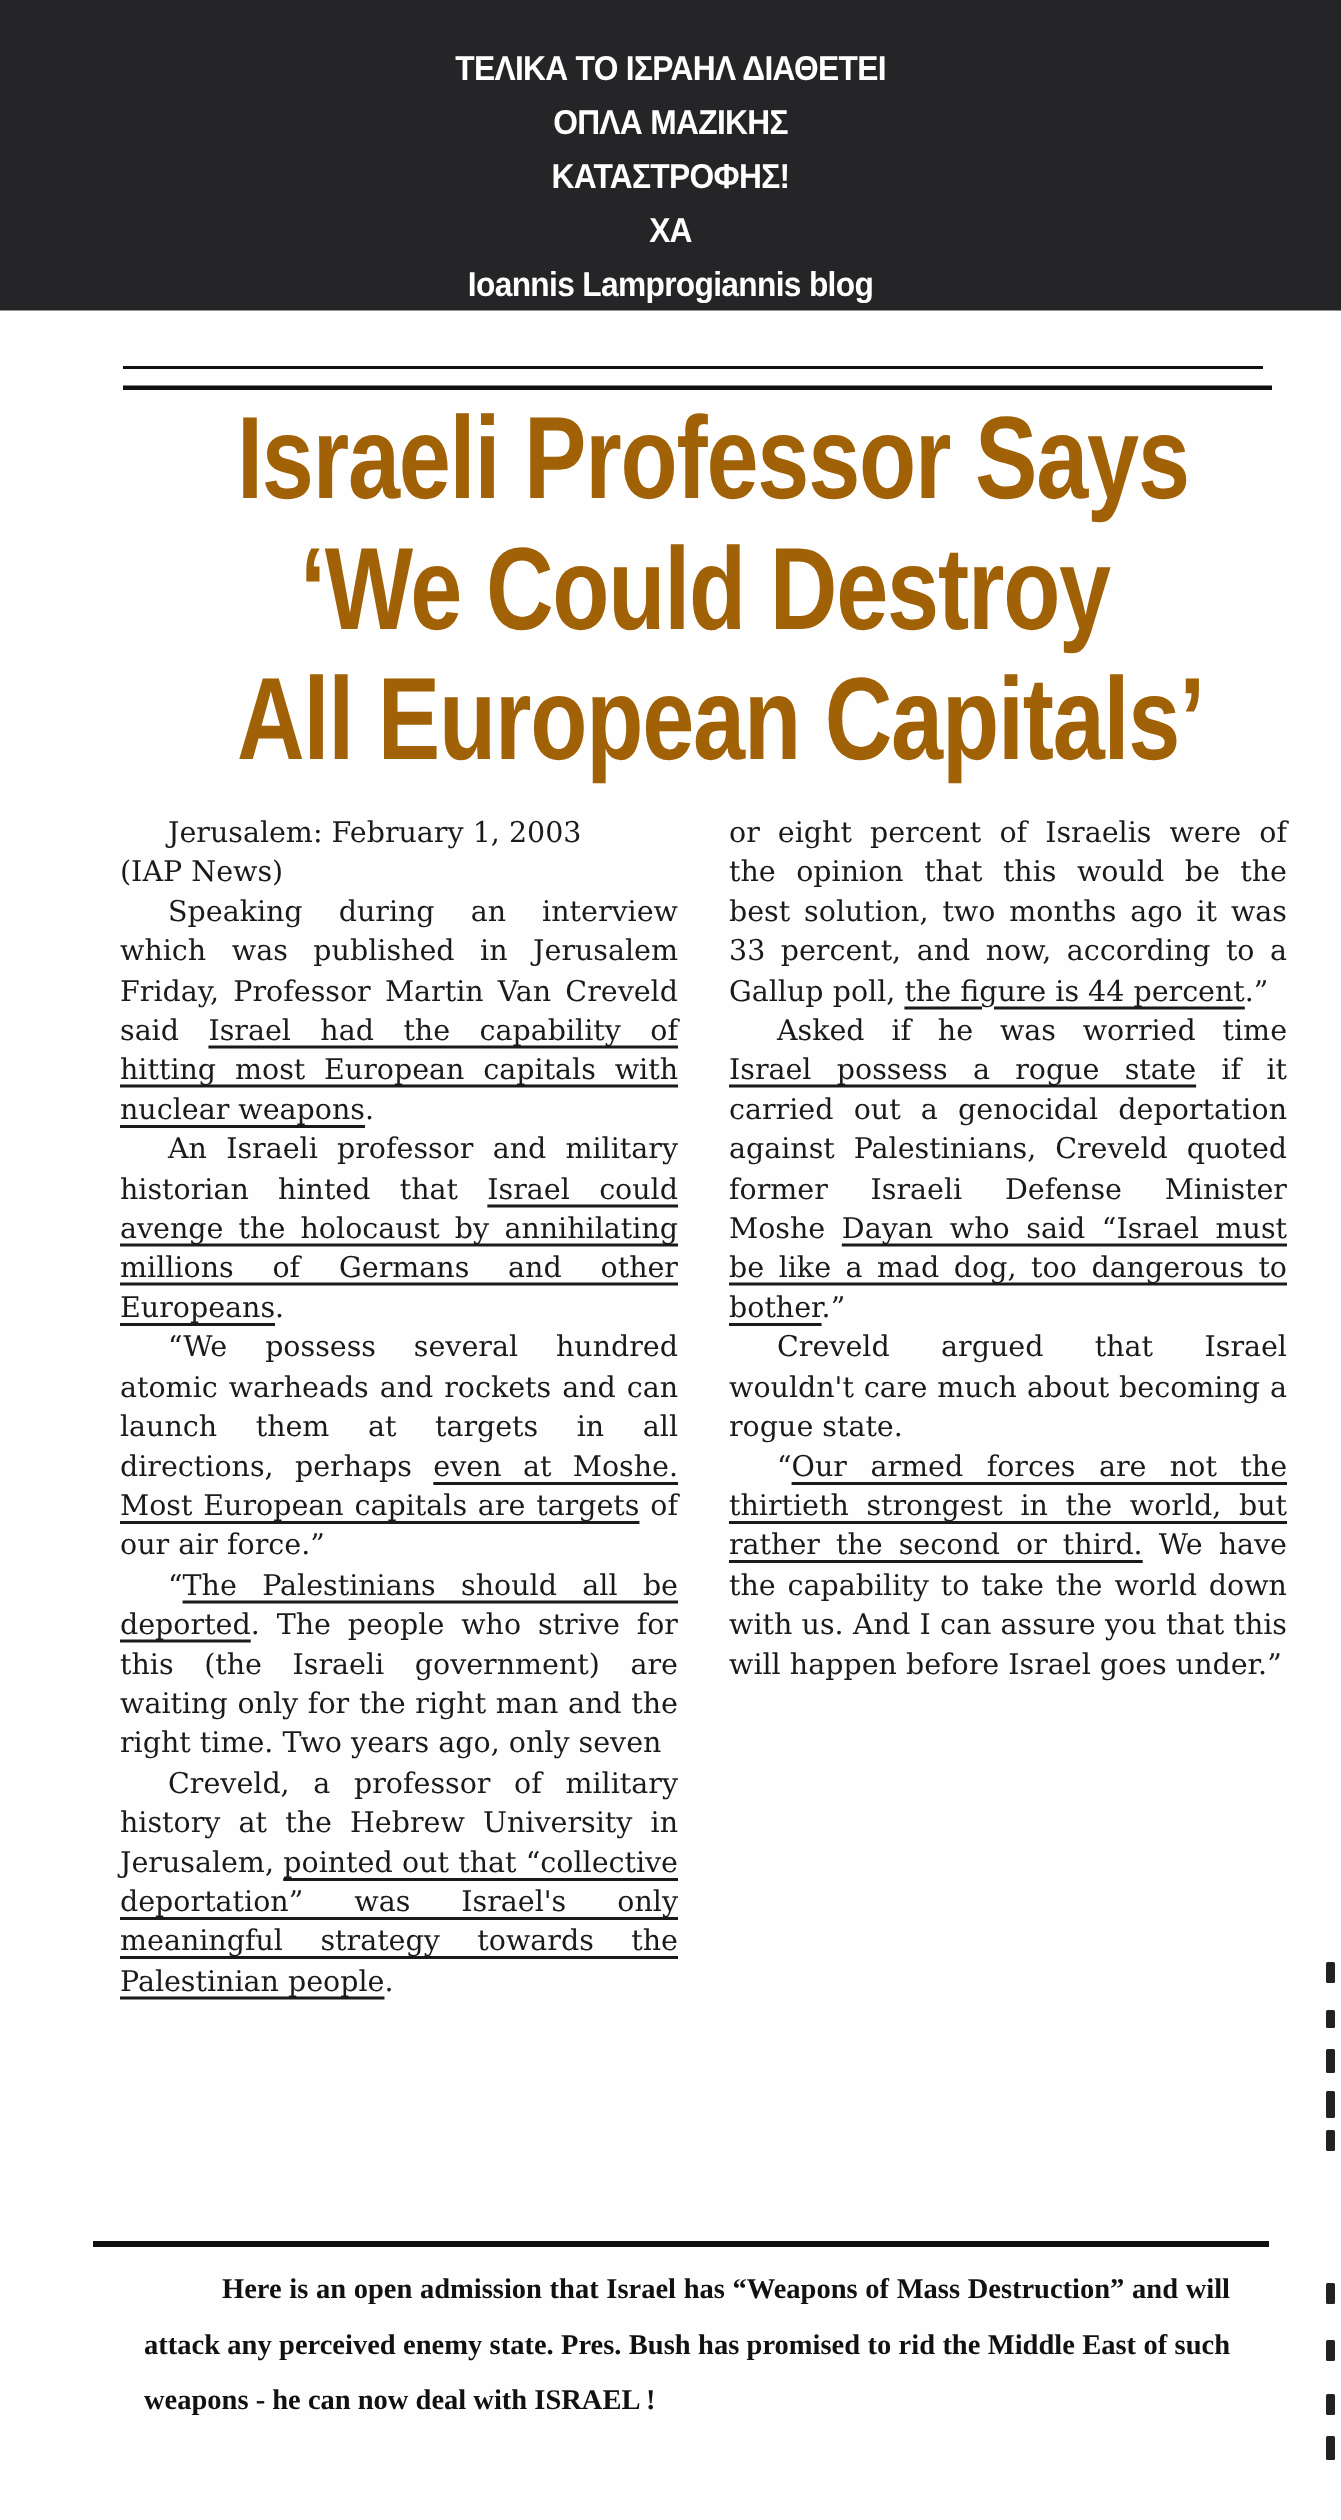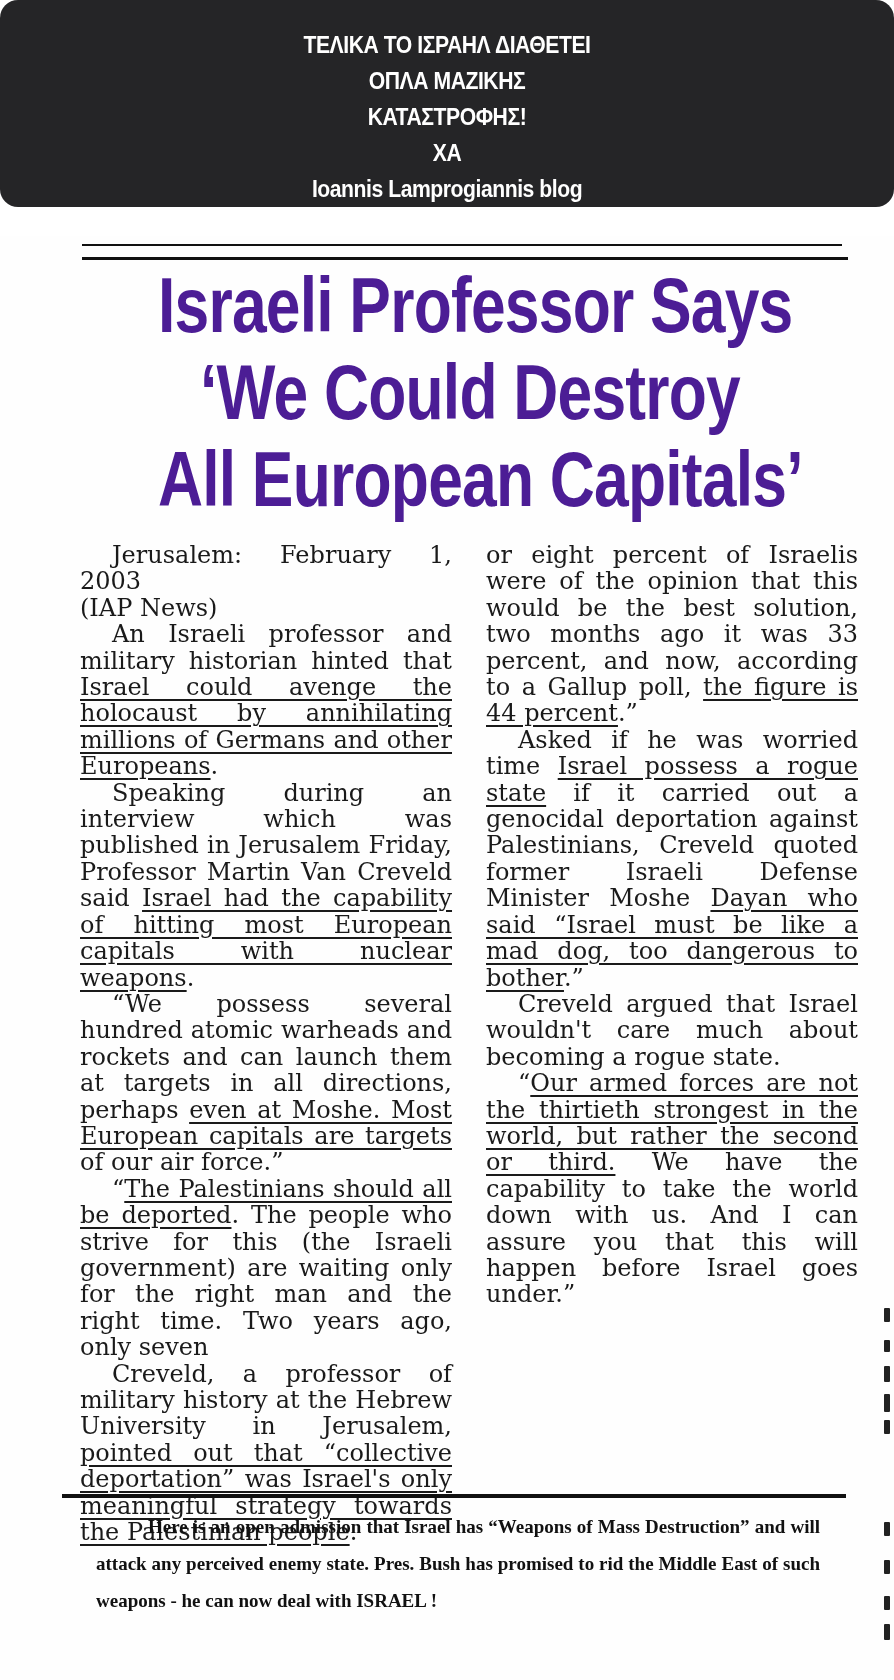--- a/index.html
+++ b/index.html
@@ -9,48 +9,47 @@
     font-family: "Liberation Serif", serif;
     position: relative;
   }
   .banner {
     position: absolute; left: 0; top: 0; width: 894px; height: 207px;
     background: #252527;
     color: #ffffff;
     font-family: "Liberation Sans", sans-serif;
     font-weight: bold;
     text-align: center;
-    border-radius: 18px;
   }
   .banner .line {
     font-size: 23px; line-height: 36px; letter-spacing: -0.5px;
     transform: scaleX(0.92);
   }
   .banner .lines { position: absolute; top: 27px; left: 0; width: 100%; }
   .clip {
     position: absolute; left: 0; top: 236px; width: 894px; height: 1444px;
     background: #fefefe;
   }
   .rule { position: absolute; background: #111; }
   .headline {
     position: absolute; left: 80px; top: 262px; width: 780px;
     font-family: "Liberation Sans", sans-serif;
     font-weight: bold;
-    color: #4c1d95;
+    color: #a16207;
     text-align: center;
   }
   .headline .hl {
     font-size: 78px; line-height: 87px; letter-spacing: -1px;
     transform: scaleX(0.80); transform-origin: center;
     white-space: nowrap;
   }
   .col {
     position: absolute; top: 542px; width: 372px;
     font-family: "DejaVu Serif", serif;
-    font-size: 24px; line-height: 26.4px;
+    font-size: 19px; line-height: 26.4px;
     color: #1a1a1a;
     text-align: justify;
   }
   .col p { margin: 0; }
   .col .ind { text-indent: 32px; }
   .col u { text-decoration: underline; text-decoration-thickness: 2px; text-underline-offset: 4px; }
   .note {
     position: absolute; left: 96px; top: 1508px; width: 724px;
     font-family: "Liberation Serif", serif; font-weight: bold;
     font-size: 19px; line-height: 37px; color: #111;
@@ -82,22 +81,22 @@
 <div class="headline">
   <div class="hl">Israeli Professor Says</div>
   <div class="hl">‘We Could Destroy</div>
   <div class="hl">All European Capitals’</div>
 </div>
 
 <div class="col" id="col-left" style="left:80px;">
   <p class="ind">Jerusalem: February 1, 2003</p>
   <p>(IAP News)</p>
   <div class="paras">
+      <p class="ind"><span>Speaking during an interview which was published in Jerusalem Friday, Professor Martin Van Creveld said </span><u>Israel had the capability of hitting most European capitals with nuclear weapons</u><span>.</span></p>
       <p class="ind"><span>An Israeli professor and military historian hinted that </span><u>Israel could avenge the holocaust by annihilating millions of Germans and other Europeans</u><span>.</span></p>
-      <p class="ind"><span>Speaking during an interview which was published in Jerusalem Friday, Professor Martin Van Creveld said </span><u>Israel had the capability of hitting most European capitals with nuclear weapons</u><span>.</span></p>
       <p class="ind"><span>“We possess several hundred atomic warheads and rockets and can launch them at targets in all directions, perhaps </span><u>even at Moshe. Most European capitals are targets</u><span> of our air force.”</span></p>
       <p class="ind"><span>“</span><u>The Palestinians should all be deported</u><span>. The people who strive for this (the Israeli government) are waiting only for the right man and the right time. Two years ago, only seven</span></p>
       <p class="ind"><span>Creveld, a professor of military history at the Hebrew University in Jerusalem, </span><u>pointed out that “collective deportation” was Israel's only meaningful strategy towards the Palestinian people</u><span>.</span></p>
     </div>
 </div>
 
 <div class="col" id="col-right" style="left:486px;">
   <div class="paras">
       <p><span>or eight percent of Israelis were of the opinion that this would be the best solution, two months ago it was 33 percent, and now, according to a Gallup poll, </span><u>the figure is 44 percent</u><span>.”</span></p>
       <p class="ind"><span>Asked if he was worried time </span><u>Israel possess a rogue state</u><span> if it carried out a genocidal deportation against Palestinians, Creveld quoted former Israeli Defense Minister Moshe </span><u>Dayan who said “Israel must be like a mad dog, too dangerous to bother</u><span>.”</span></p>

